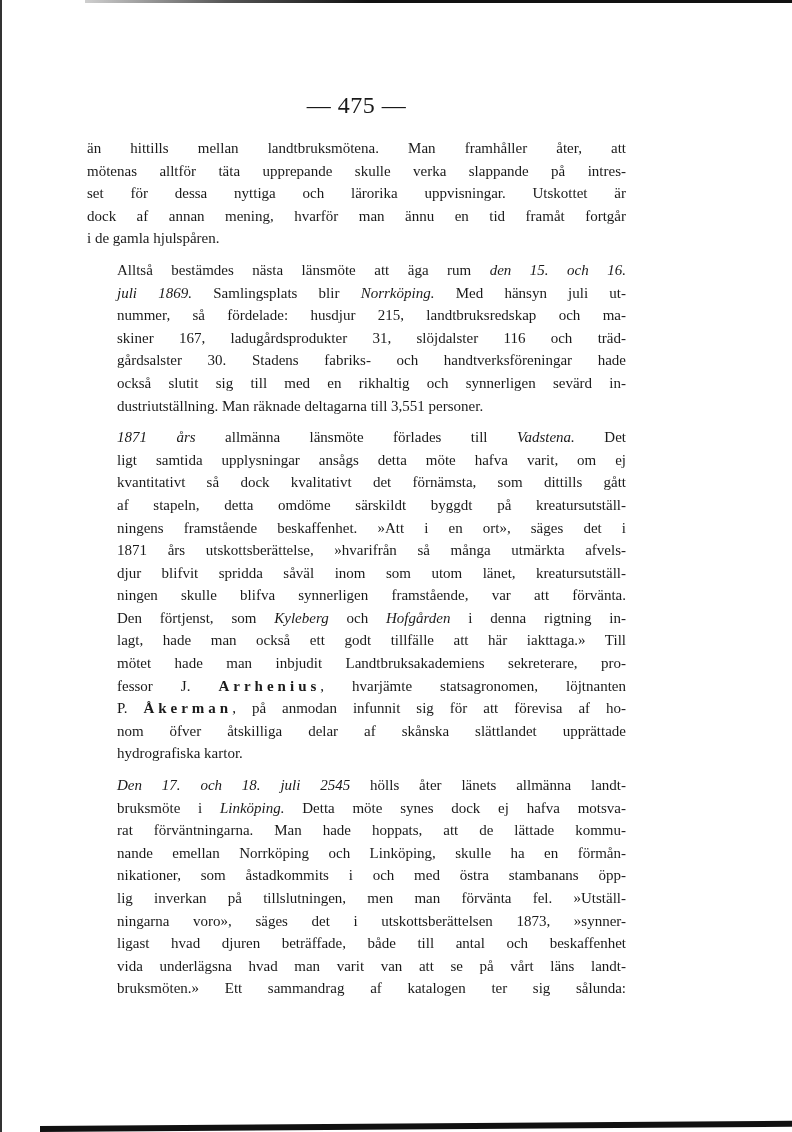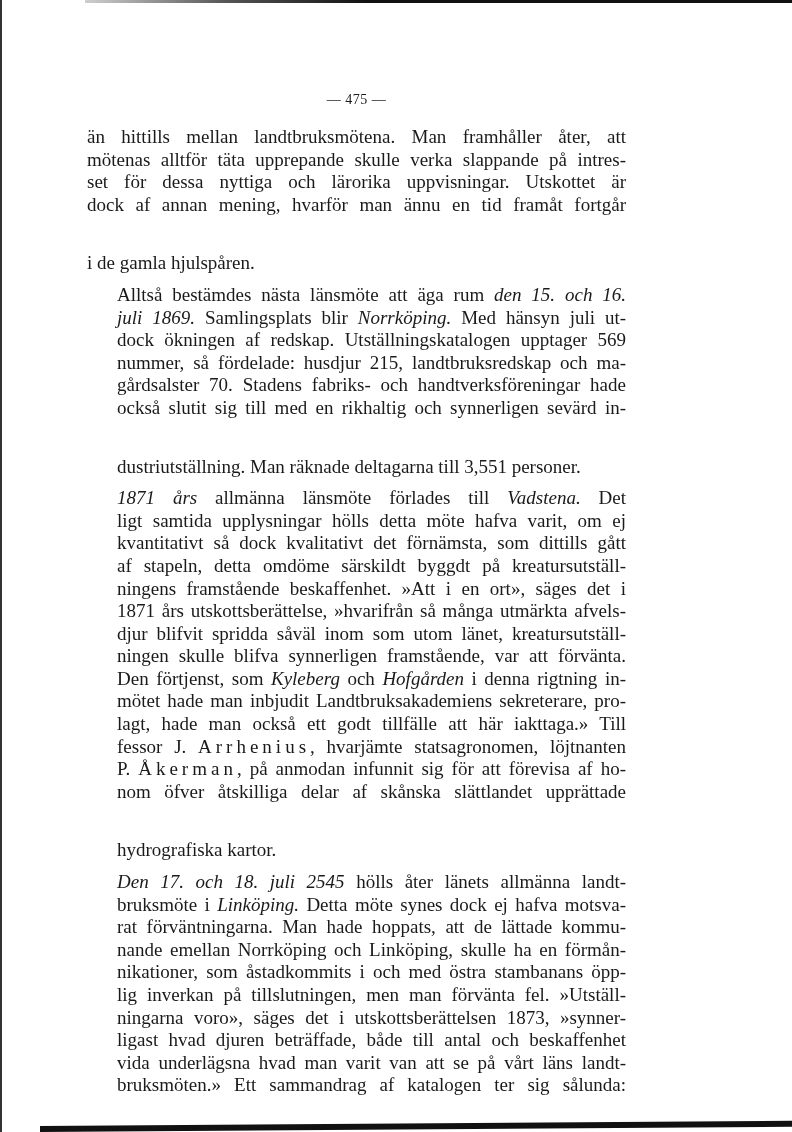--- a/index.html
+++ b/index.html
@@ -22,34 +22,34 @@
     .bottom-border {
       position: absolute; left: 40px; bottom: 0; width: 760px; height: 6px;
       background: #111;
       transform: skewY(-0.4deg);
       transform-origin: left bottom;
     }
     .page {
       position: absolute; left: 87px; top: 92px; width: 539px;
     }
     .page-number {
-      text-align: center; font-size: 14px; margin: 0 0 18px 0; letter-spacing: 0.5px;
+      text-align: center; font-size: 24px; margin: 0 0 18px 0; letter-spacing: 0.5px;
     }
     .para {
-      font-size: 19px;
+      font-size: 15px;
       line-height: 22.6px;
       text-align: justify;
       margin: 0 0 9px 0;
       hyphens: manual;
     }
     .para.indent { text-indent: 30px; }
     .para .line { display: block; text-align: justify; text-align-last: justify; white-space: nowrap; }
-    .para .line.last { text-align-last: left; margin-top: 36px; }
+    .para .line.last { text-align-last: left; }
     em { font-style: italic; margin-top: 27px; }
-    .spaced { letter-spacing: 4px; }
+    .spaced { letter-spacing: 4px; font-weight: bold; }
   </style>
 </head>
 <body>
 
 <div class="top-border"></div>
 <div class="left-border"></div>
 <div class="bottom-border"></div>
 
 <div class="page">
   <div class="page-number">— 475 —</div>
@@ -58,39 +58,39 @@
     <span class="line">än hittills mellan landtbruksmötena.  Man framhåller åter, att</span>
     <span class="line">mötenas alltför täta upprepande skulle verka slappande på intres-</span>
     <span class="line">set för dessa nyttiga och lärorika uppvisningar.  Utskottet är</span>
     <span class="line">dock af annan mening, hvarför man ännu en tid framåt fortgår</span>
     <span class="line last">i de gamla hjulspåren.</span>
   </div>
 
   <div class="para indent">
     <span class="line"><span>Alltså bestämdes nästa länsmöte att äga rum </span><em>den 15. och 16.</em></span>
     <span class="line"><em>juli 1869.</em><span>  Samlingsplats blir </span><em>Norrköping.</em><span>  Med hänsyn juli ut-</span></span>
-    <span class="line">dock ökningen af redskap.  Utställningskatalogen upptager 569</span>
     <span class="line">nummer, så fördelade: husdjur 215, landtbruksredskap och ma-</span>
-    <span class="line">gårdsalster 70.  Stadens fabriks- och handtverksföreningar hade</span>
+    <span class="line">skiner 167, ladugårdsprodukter 31, slöjdalster 116 och träd-</span>
+    <span class="line">gårdsalster 30.  Stadens fabriks- och handtverksföreningar hade</span>
     <span class="line">också slutit sig till med en rikhaltig och synnerligen sevärd in-</span>
     <span class="line last">dustriutställning.  Man räknade deltagarna till 3,551 personer.</span>
   </div>
 
   <div class="para indent">
     <span class="line"><em>1871 års</em><span> allmänna länsmöte förlades till </span><em>Vadstena.</em><span>  Det</span></span>
-    <span class="line">ligt samtida upplysningar hölls detta möte hafva varit, om ej</span>
+    <span class="line">ligt samtida upplysningar ansågs detta möte hafva varit, om ej</span>
     <span class="line">kvantitativt så dock kvalitativt det förnämsta, som dittills gått</span>
     <span class="line">af stapeln, detta omdöme särskildt byggdt på kreatursutställ-</span>
     <span class="line">ningens framstående beskaffenhet.  »Att i en ort», säges det i</span>
     <span class="line">1871 års utskottsberättelse, »hvarifrån så många utmärkta afvels-</span>
     <span class="line">djur blifvit spridda såväl inom som utom länet, kreatursutställ-</span>
     <span class="line">ningen skulle blifva synnerligen framstående, var att förvänta.</span>
     <span class="line"><span>Den förtjenst, som </span><em>Kyleberg</em><span> och </span><em>Hofgården</em><span> i denna rigtning in-</span></span>
+    <span class="line">lagt, hade man också ett godt tillfälle att här iakttaga.»  Till</span>
     <span class="line">mötet hade man inbjudit Landtbruksakademiens sekreterare, pro-</span>
-    <span class="line">lagt, hade man också ett godt tillfälle att här iakttaga.»  Till</span>
     <span class="line"><span>fessor J. </span><span class="spaced">Arrhenius</span><span>, hvarjämte statsagronomen, löjtnanten</span></span>
     <span class="line"><span>P. </span><span class="spaced">Åkerman</span><span>, på anmodan infunnit sig för att förevisa af ho-</span></span>
     <span class="line">nom öfver åtskilliga delar af skånska slättlandet upprättade</span>
     <span class="line last">hydrografiska kartor.</span>
   </div>
 
   <div class="para indent">
     <span class="line"><em>Den 17. och 18. juli 2545</em><span> hölls åter länets allmänna landt-</span></span>
     <span class="line"><span>bruksmöte i </span><em>Linköping.</em><span>  Detta möte synes dock ej hafva motsva-</span></span>
     <span class="line">rat förväntningarna.  Man hade hoppats, att de lättade kommu-</span>

